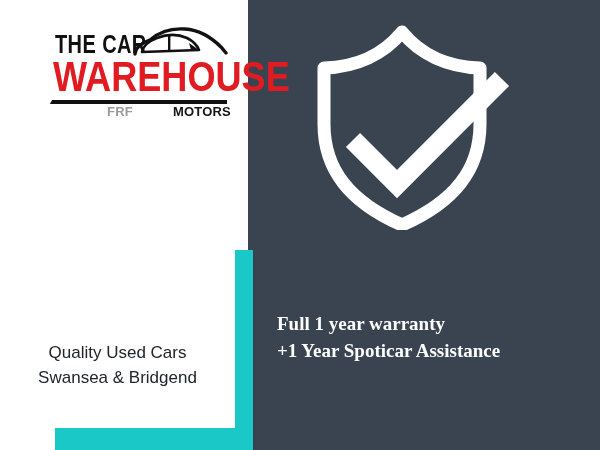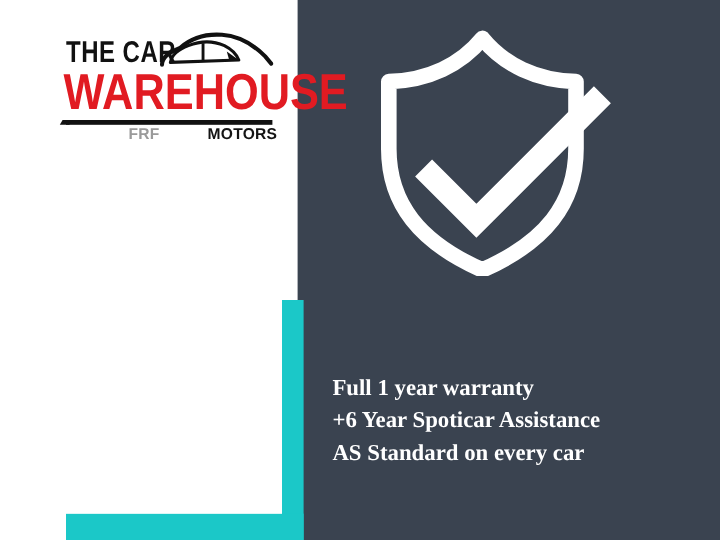--- a/index.html
+++ b/index.html
@@ -201,32 +201,35 @@
 
     <div class="logo-warehouse">WAREHOUSE</div>
 
     <div class="logo-rule"></div>
 
     <div class="logo-frfmotors">
       <span class="frf">FRF</span><span class="motors">MOTORS</span>
     </div>
   </div>
 
+  <div class="tagline">
+    <div>Quality Used Cars</div>
+    <div>Swansea &amp; Bridgend</div>
+  </div>
 
   <div class="shield-wrap">
     <svg viewBox="0 0 225 210" width="225" height="210" aria-hidden="true">
 
       <path d="M12 48 C45 47 72 34 90 12 C108 34 135 47 168 48
                L168 104
                C168 150 142 182 90 205
                C38 182 12 150 12 104 Z" fill="none" stroke="#ffffff" stroke-width="13" stroke-linejoin="round" stroke-linecap="round"></path>
 
       <path d="M41 120 L85 164 L190 59" fill="none" stroke="#ffffff" stroke-width="20" stroke-linejoin="miter" stroke-linecap="butt"></path>
     </svg>
   </div>
 
   <div class="headline">
     <div>Full 1 year warranty</div>
-    <div>+6 Year Spoticar Assistance</div>
-    <div>AS Standard on every car</div>
+    <div>+1 Year Spoticar Assistance</div>
   </div>
 
 </div>
 
 </body></html>

